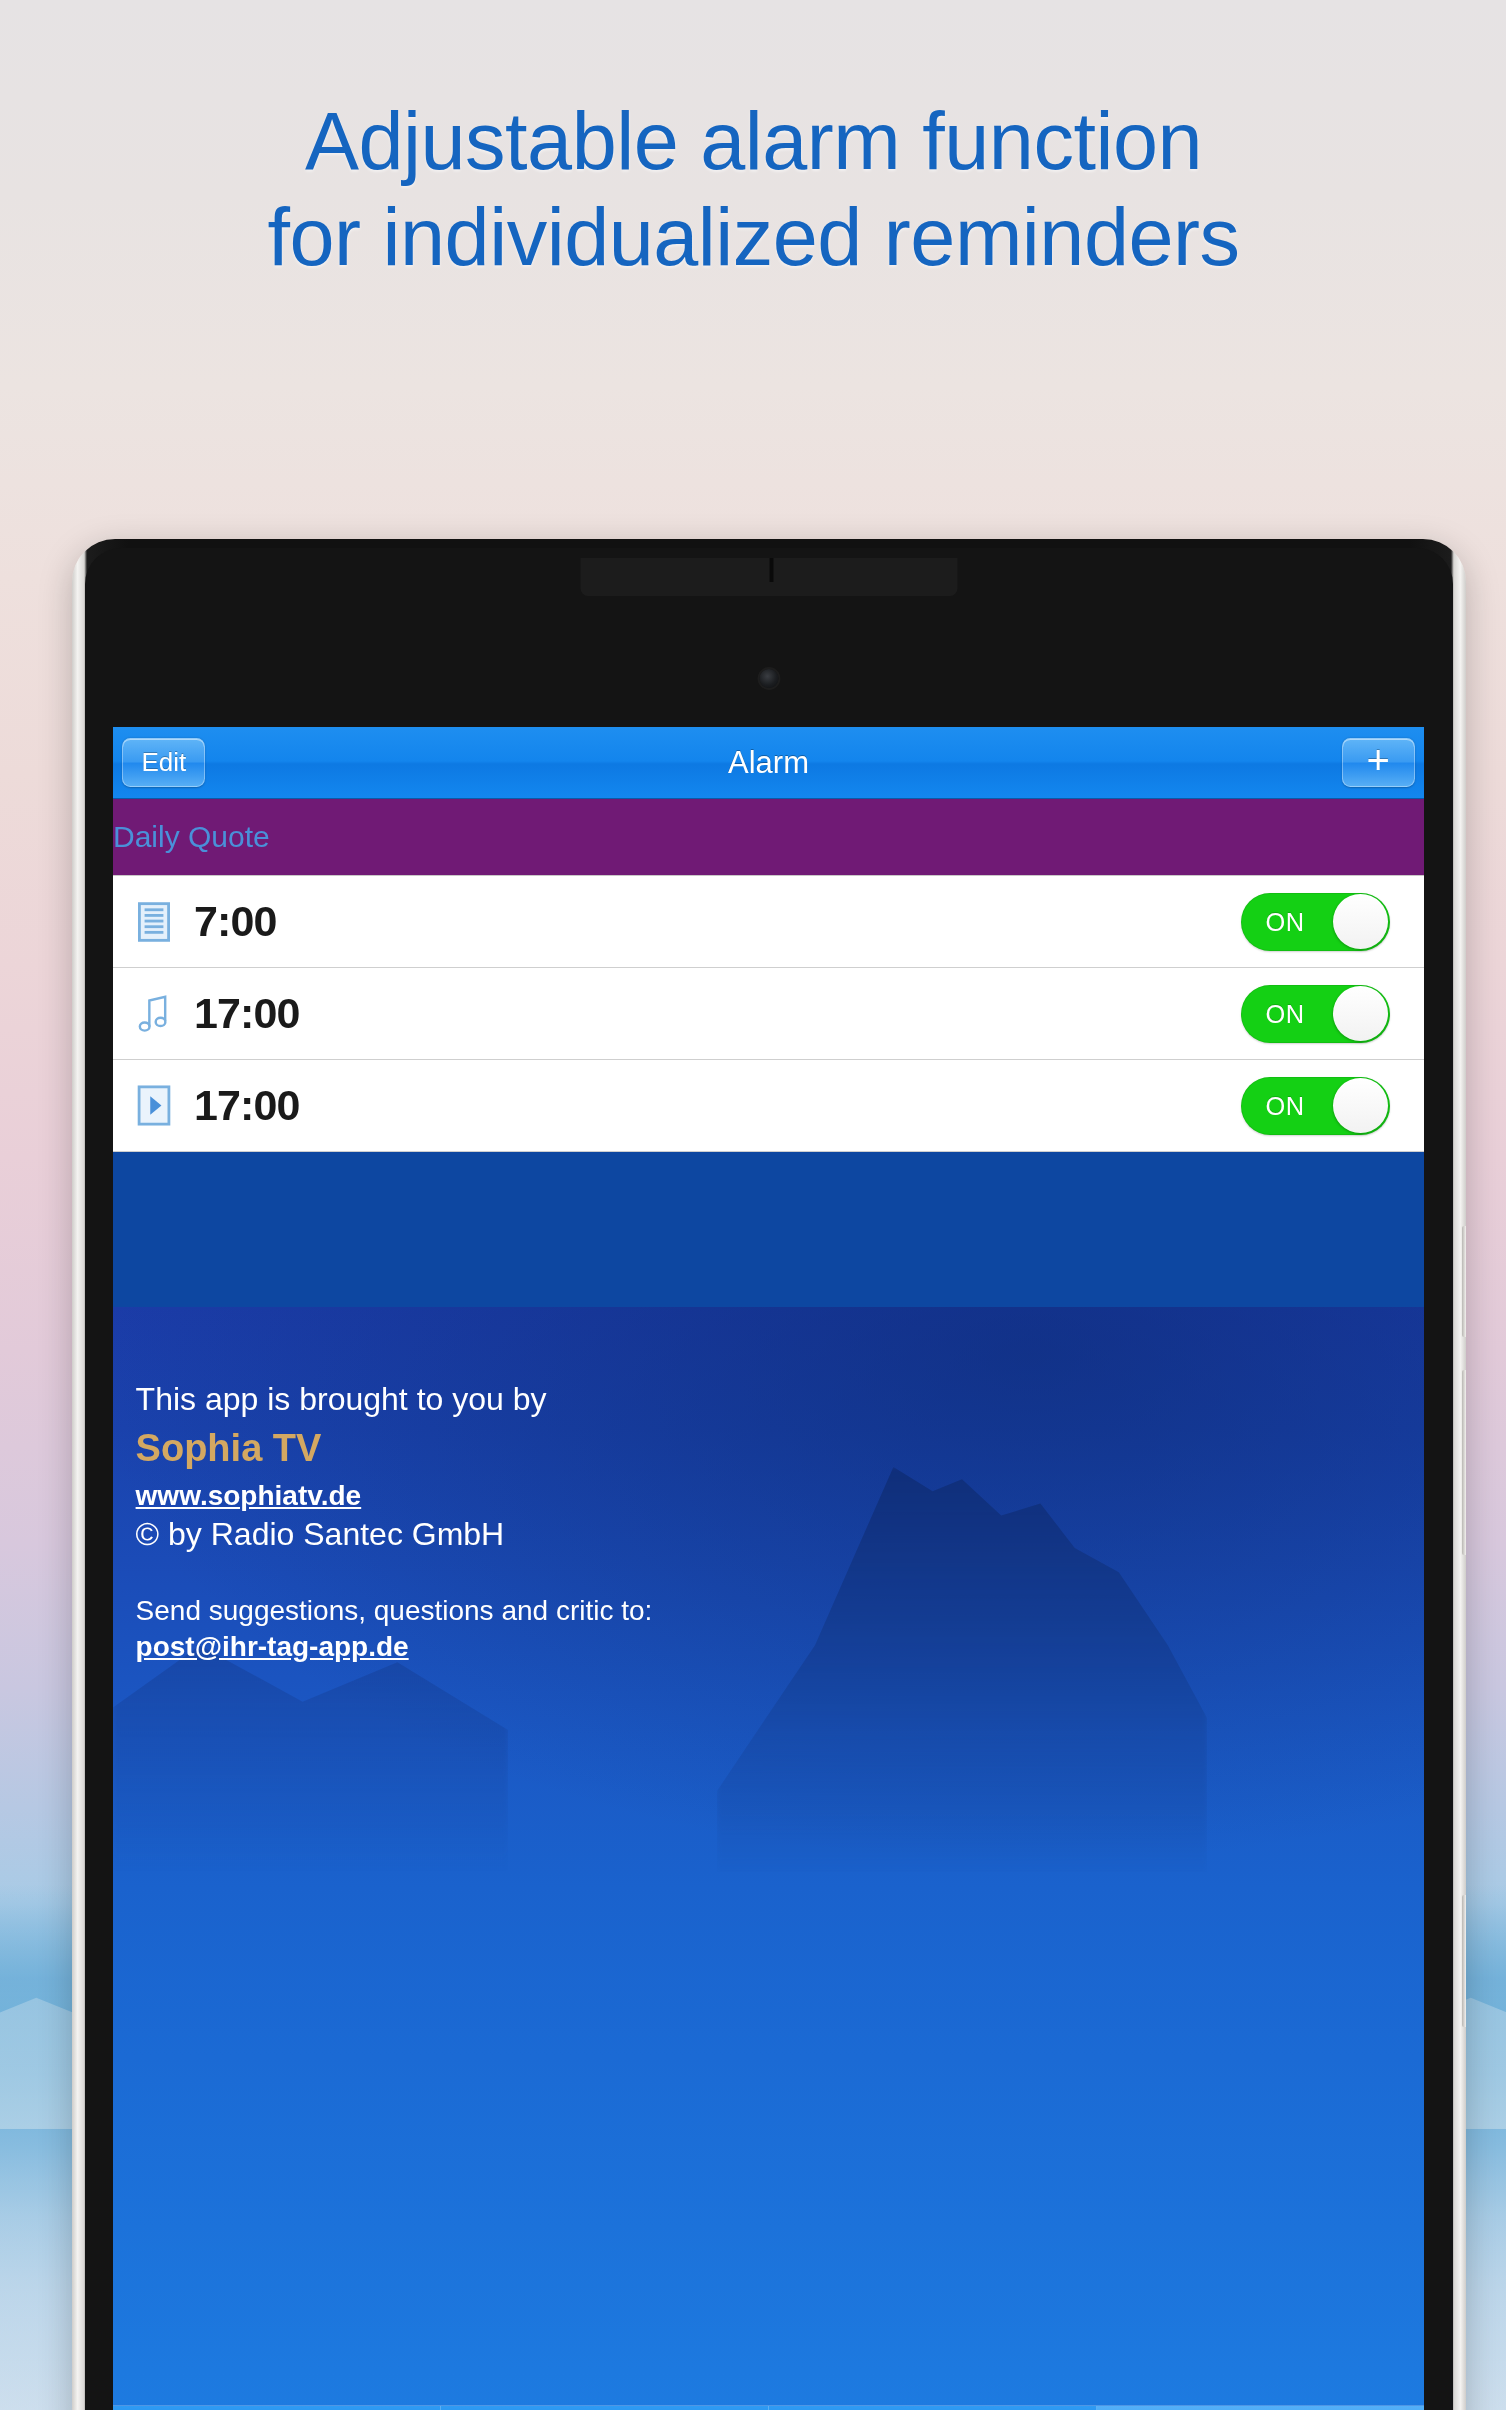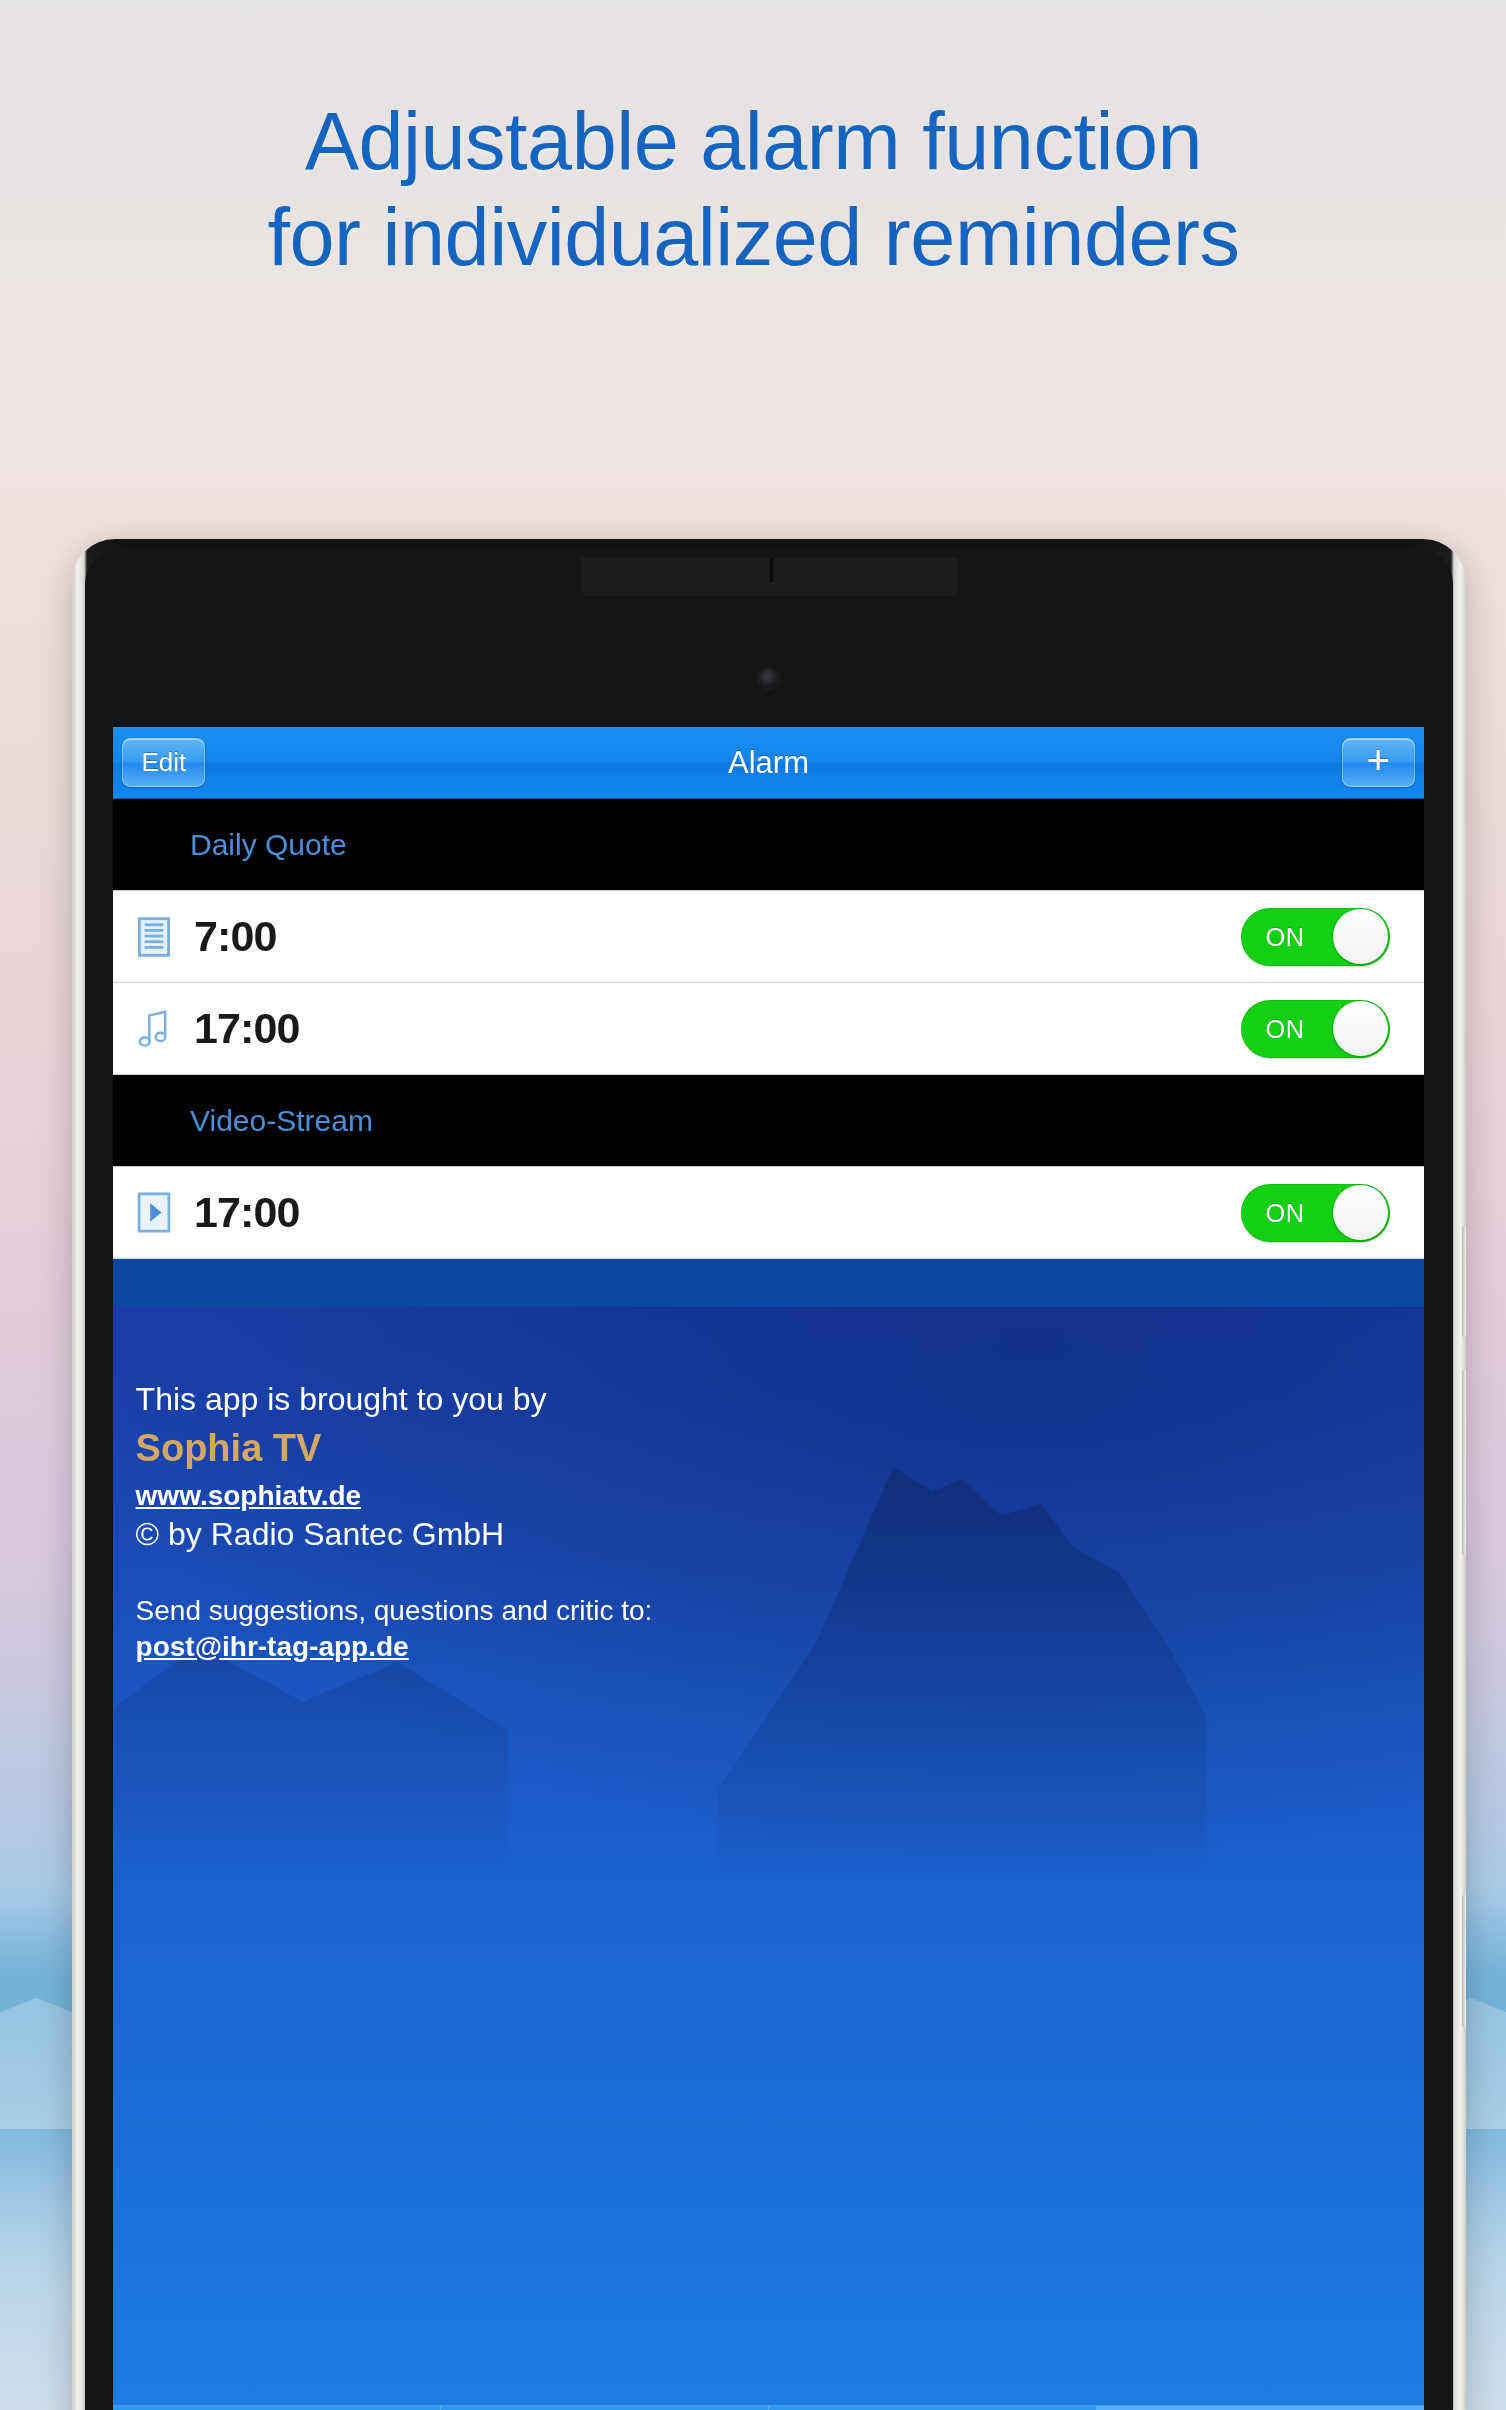--- a/index.html
+++ b/index.html
@@ -179,26 +179,25 @@
     color: #fff;
     font-size: 26px;
     text-shadow: 0 -0.9px 0 rgba(0,0,0,.25);
     cursor: pointer;
   }
   .nav-btn.edit { left: 9.4px; width: 83px; }
   .nav-btn.add  { right: 9.4px; width: 73px; font-size: 40px; font-weight: 300; padding-bottom: 5.6px; }
 
   
   .section-header {
-    height: 92px;
-    background: #000000;
+    height: 77px;
+    background: #701a75;
     border-bottom: 0.9px solid #c9c7c7;
     display: flex;
     align-items: center;
-    padding-left: 77px;
     color: #4a90d9;
     font-size: 30px;
   }
 
   
   .alarm-row {
     height: 92px;
     background: #ffffff;
     border-bottom: 0.9px solid #cfcfcf;
     display: flex;
@@ -394,21 +393,20 @@
             </g>
           </svg>
         </div>
         <div class="row-time">17:00</div>
         <div class="toggle">
           <span class="toggle-label">ON</span>
           <span class="toggle-knob"></span>
         </div>
       </div>
 
-      <div class="section-header">Video-Stream</div>
       <div class="alarm-row">
         <div class="row-icon">
           <svg width="34" height="41" viewBox="0 0 36 44">
             <rect x="2" y="2" width="32" height="40" fill="#eaf3fc" stroke="#79b0df" stroke-width="3"></rect>
             <polygon points="14,12 26,22 14,32" fill="#4a90d9"></polygon>
           </svg>
         </div>
         <div class="row-time">17:00</div>
         <div class="toggle">
           <span class="toggle-label">ON</span>

